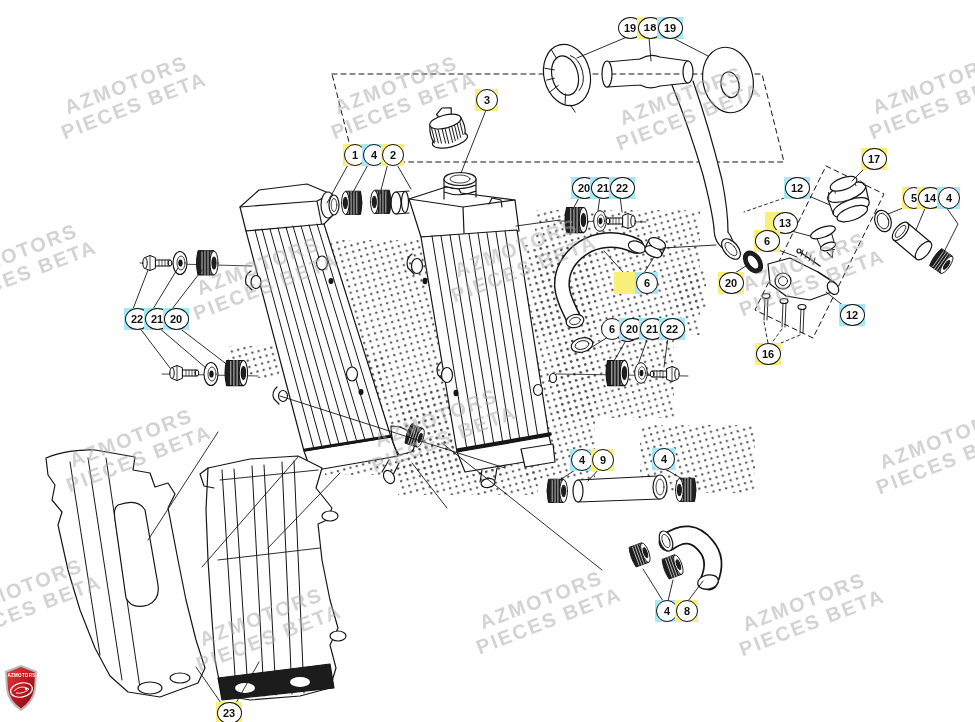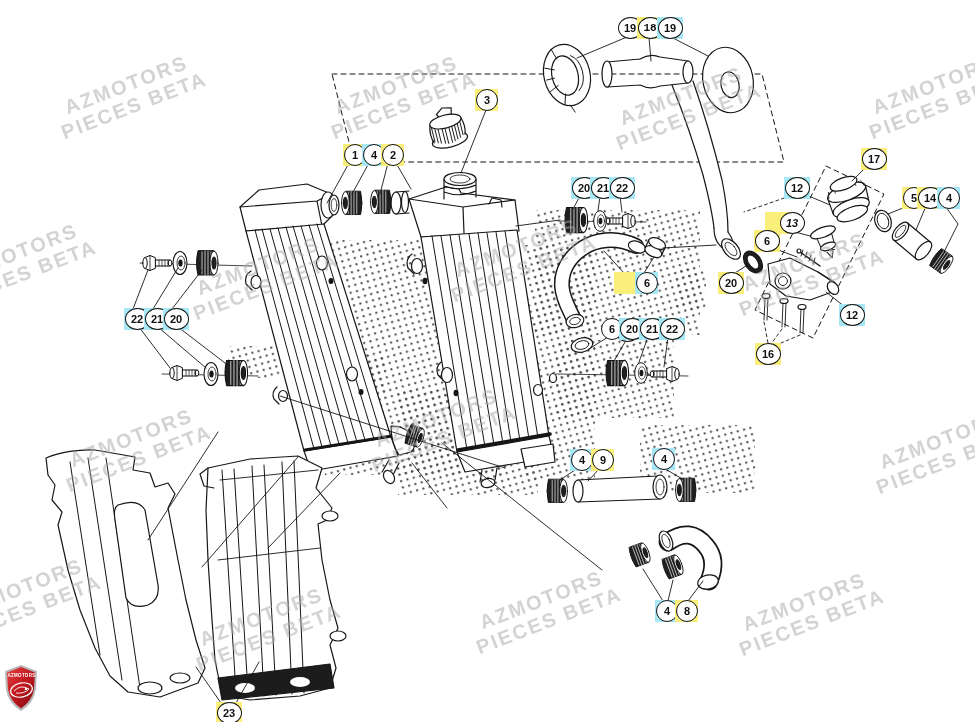--- a/index.html
+++ b/index.html
@@ -428,21 +428,21 @@
       <div class="callout" style="left: 914.5px; top: 184px; width: 29px; height: 26px;">
         <div class="co-box" style="width: 26px; height: 22px; background: rgb(249, 239, 122);"></div>
         <div class="co-circle" style="left: 3px; top: 3px; width: 23px; height: 20px;">14</div>
       </div>
       <div class="callout" style="left: 935px; top: 184px; width: 26px; height: 26px;">
         <div class="co-box" style="width: 23px; height: 22px; background: rgb(166, 232, 246);"></div>
         <div class="co-circle" style="left: 3px; top: 3px; width: 20px; height: 20px;">4</div>
       </div>
       <div class="callout" style="left: 762.5px; top: 209px; width: 29px; height: 26px;">
         <div class="co-box" style="width: 26px; height: 22px; background: rgb(249, 239, 122);"></div>
-        <div class="co-circle" style="left: 17px; top: 3px; width: 23px; height: 20px; font-style: italic;">13</div>
+        <div class="co-circle" style="left: 10px; top: 3px; width: 23px; height: 20px;">13</div>
       </div>
       <div class="callout" style="left: 751.5px; top: 227px; width: 29px; height: 26px;">
         <div class="co-box" style="width: 26px; height: 22px; background: rgb(249, 239, 122);"></div>
         <div class="co-circle" style="left: 3px; top: 3px; width: 23px; height: 20px;">6</div>
       </div>
       <div class="callout" style="left: 715.5px; top: 269px; width: 29px; height: 26px;">
         <div class="co-box" style="width: 26px; height: 22px; background: rgb(249, 239, 122);"></div>
         <div class="co-circle" style="left: 3px; top: 3px; width: 23px; height: 20px;">20</div>
       </div>
       <div class="callout" style="left: 836.5px; top: 301px; width: 29px; height: 26px;">

